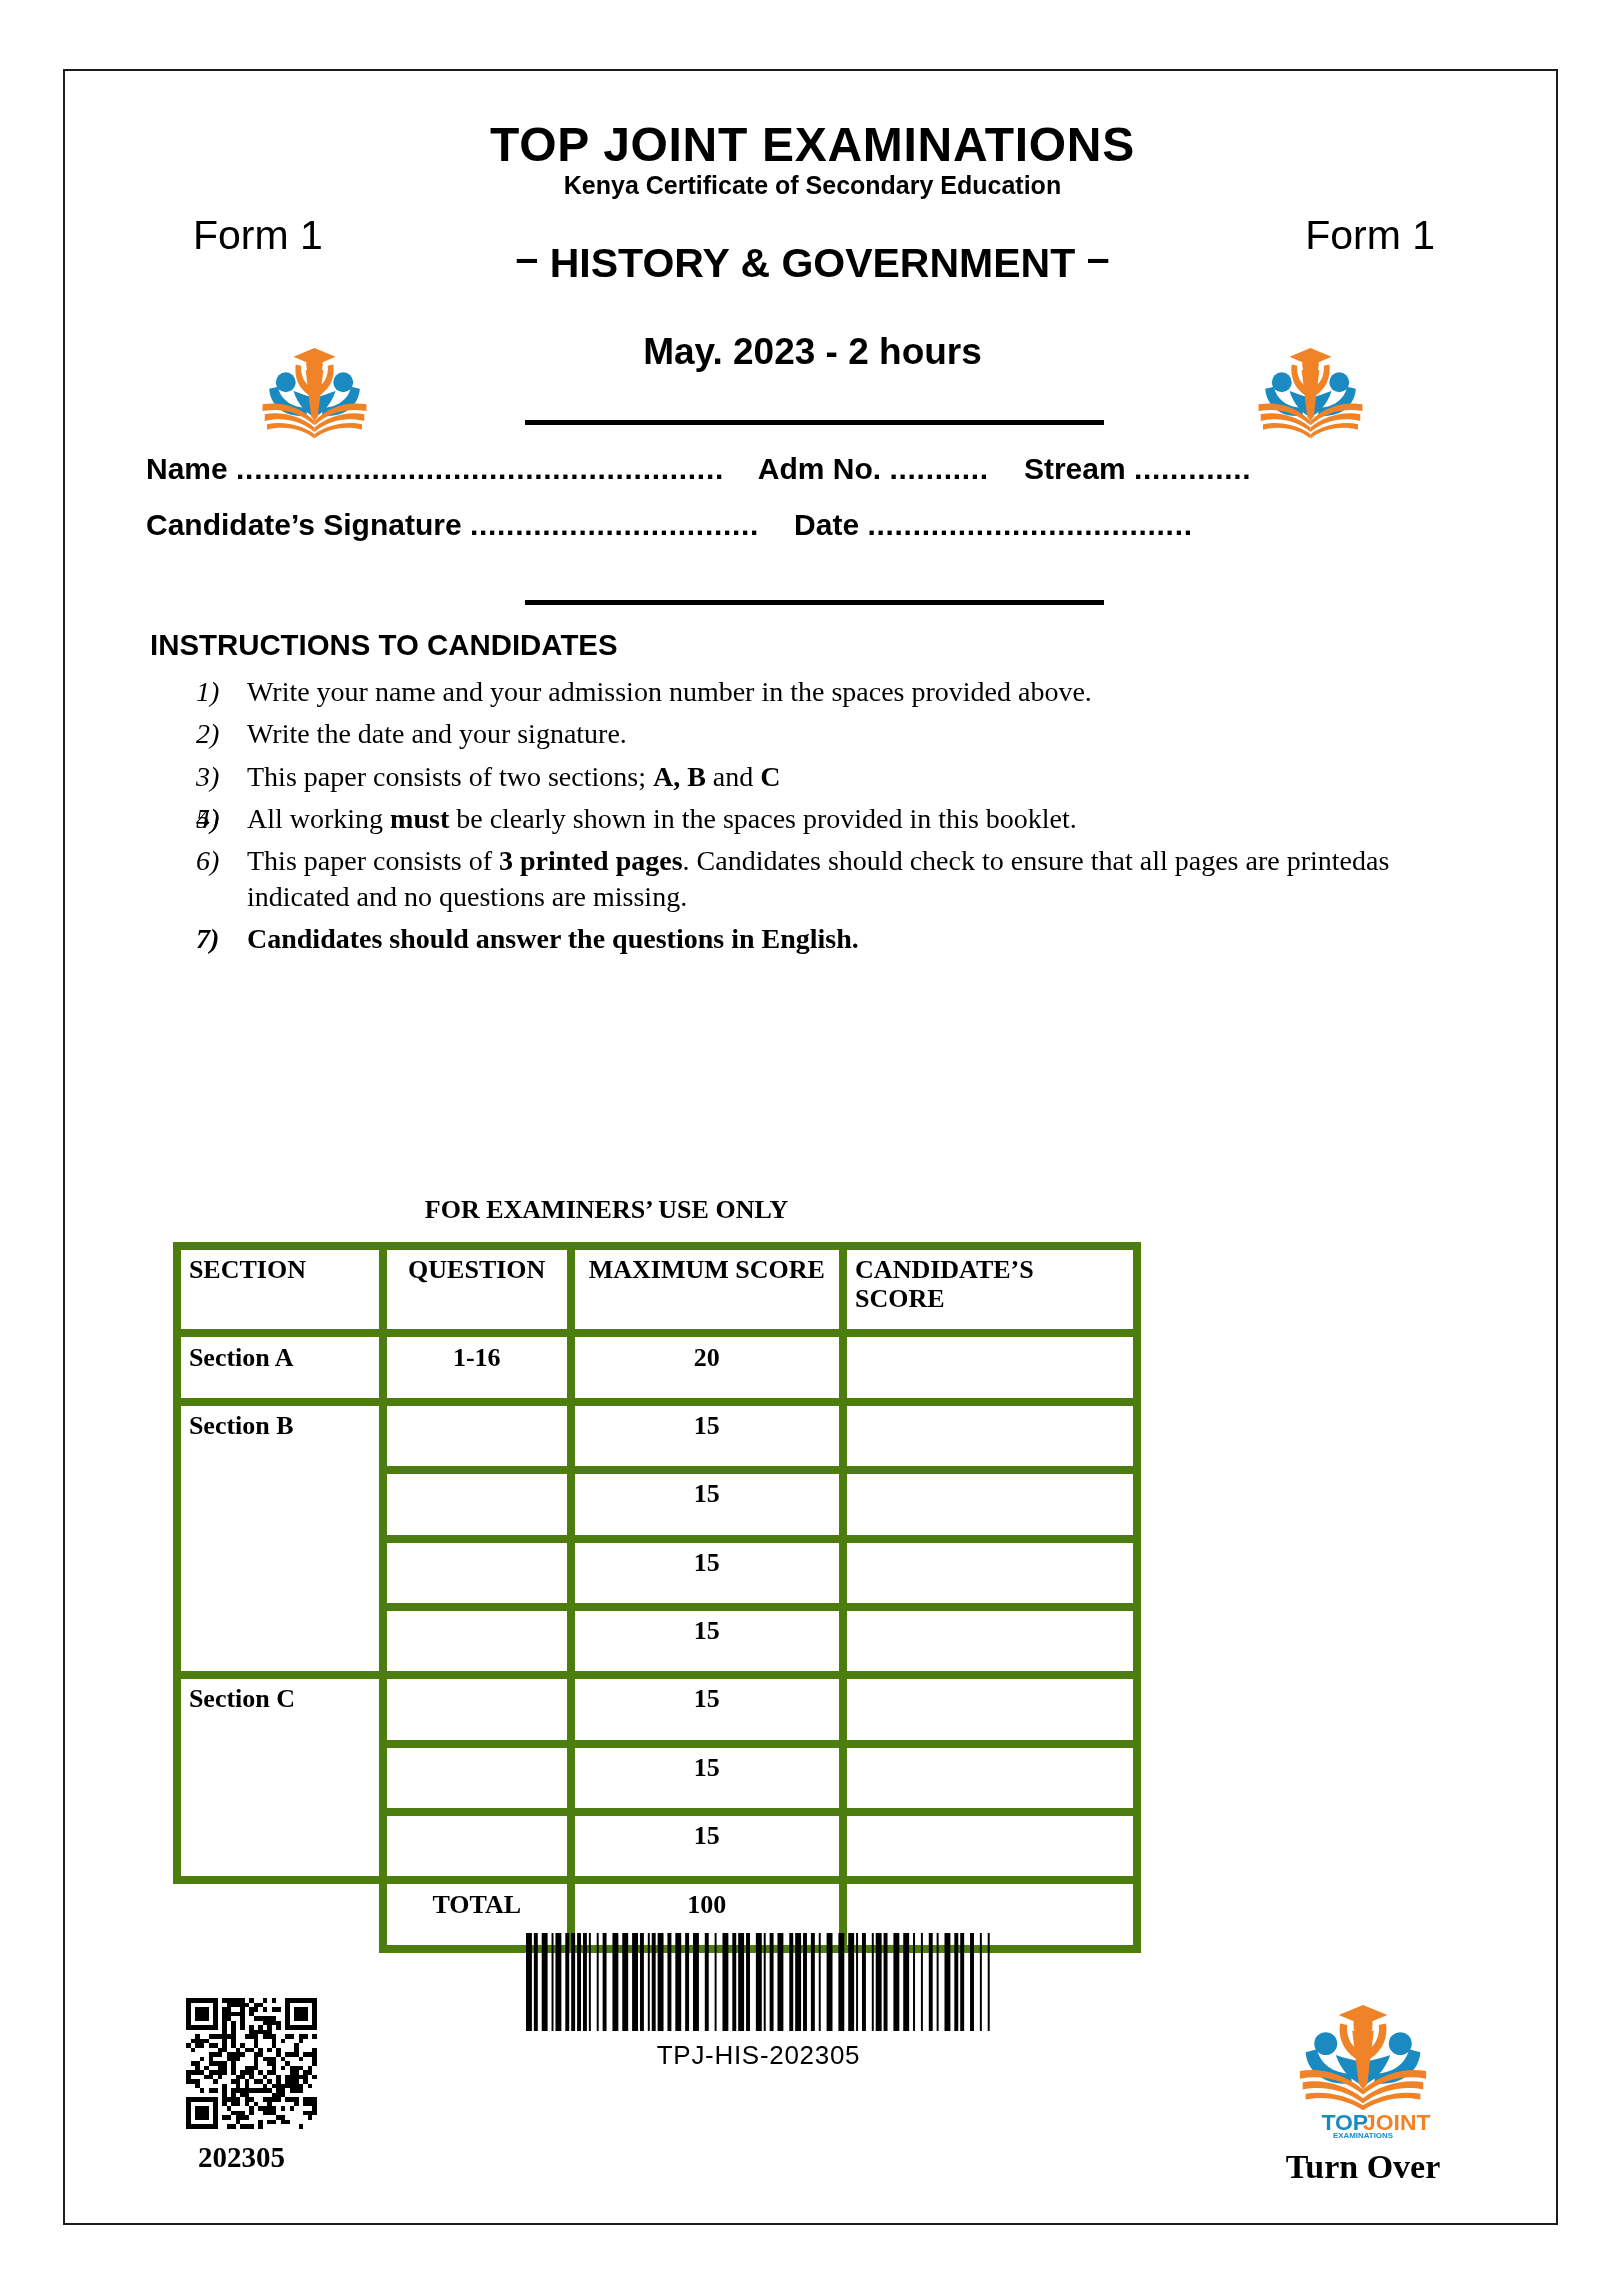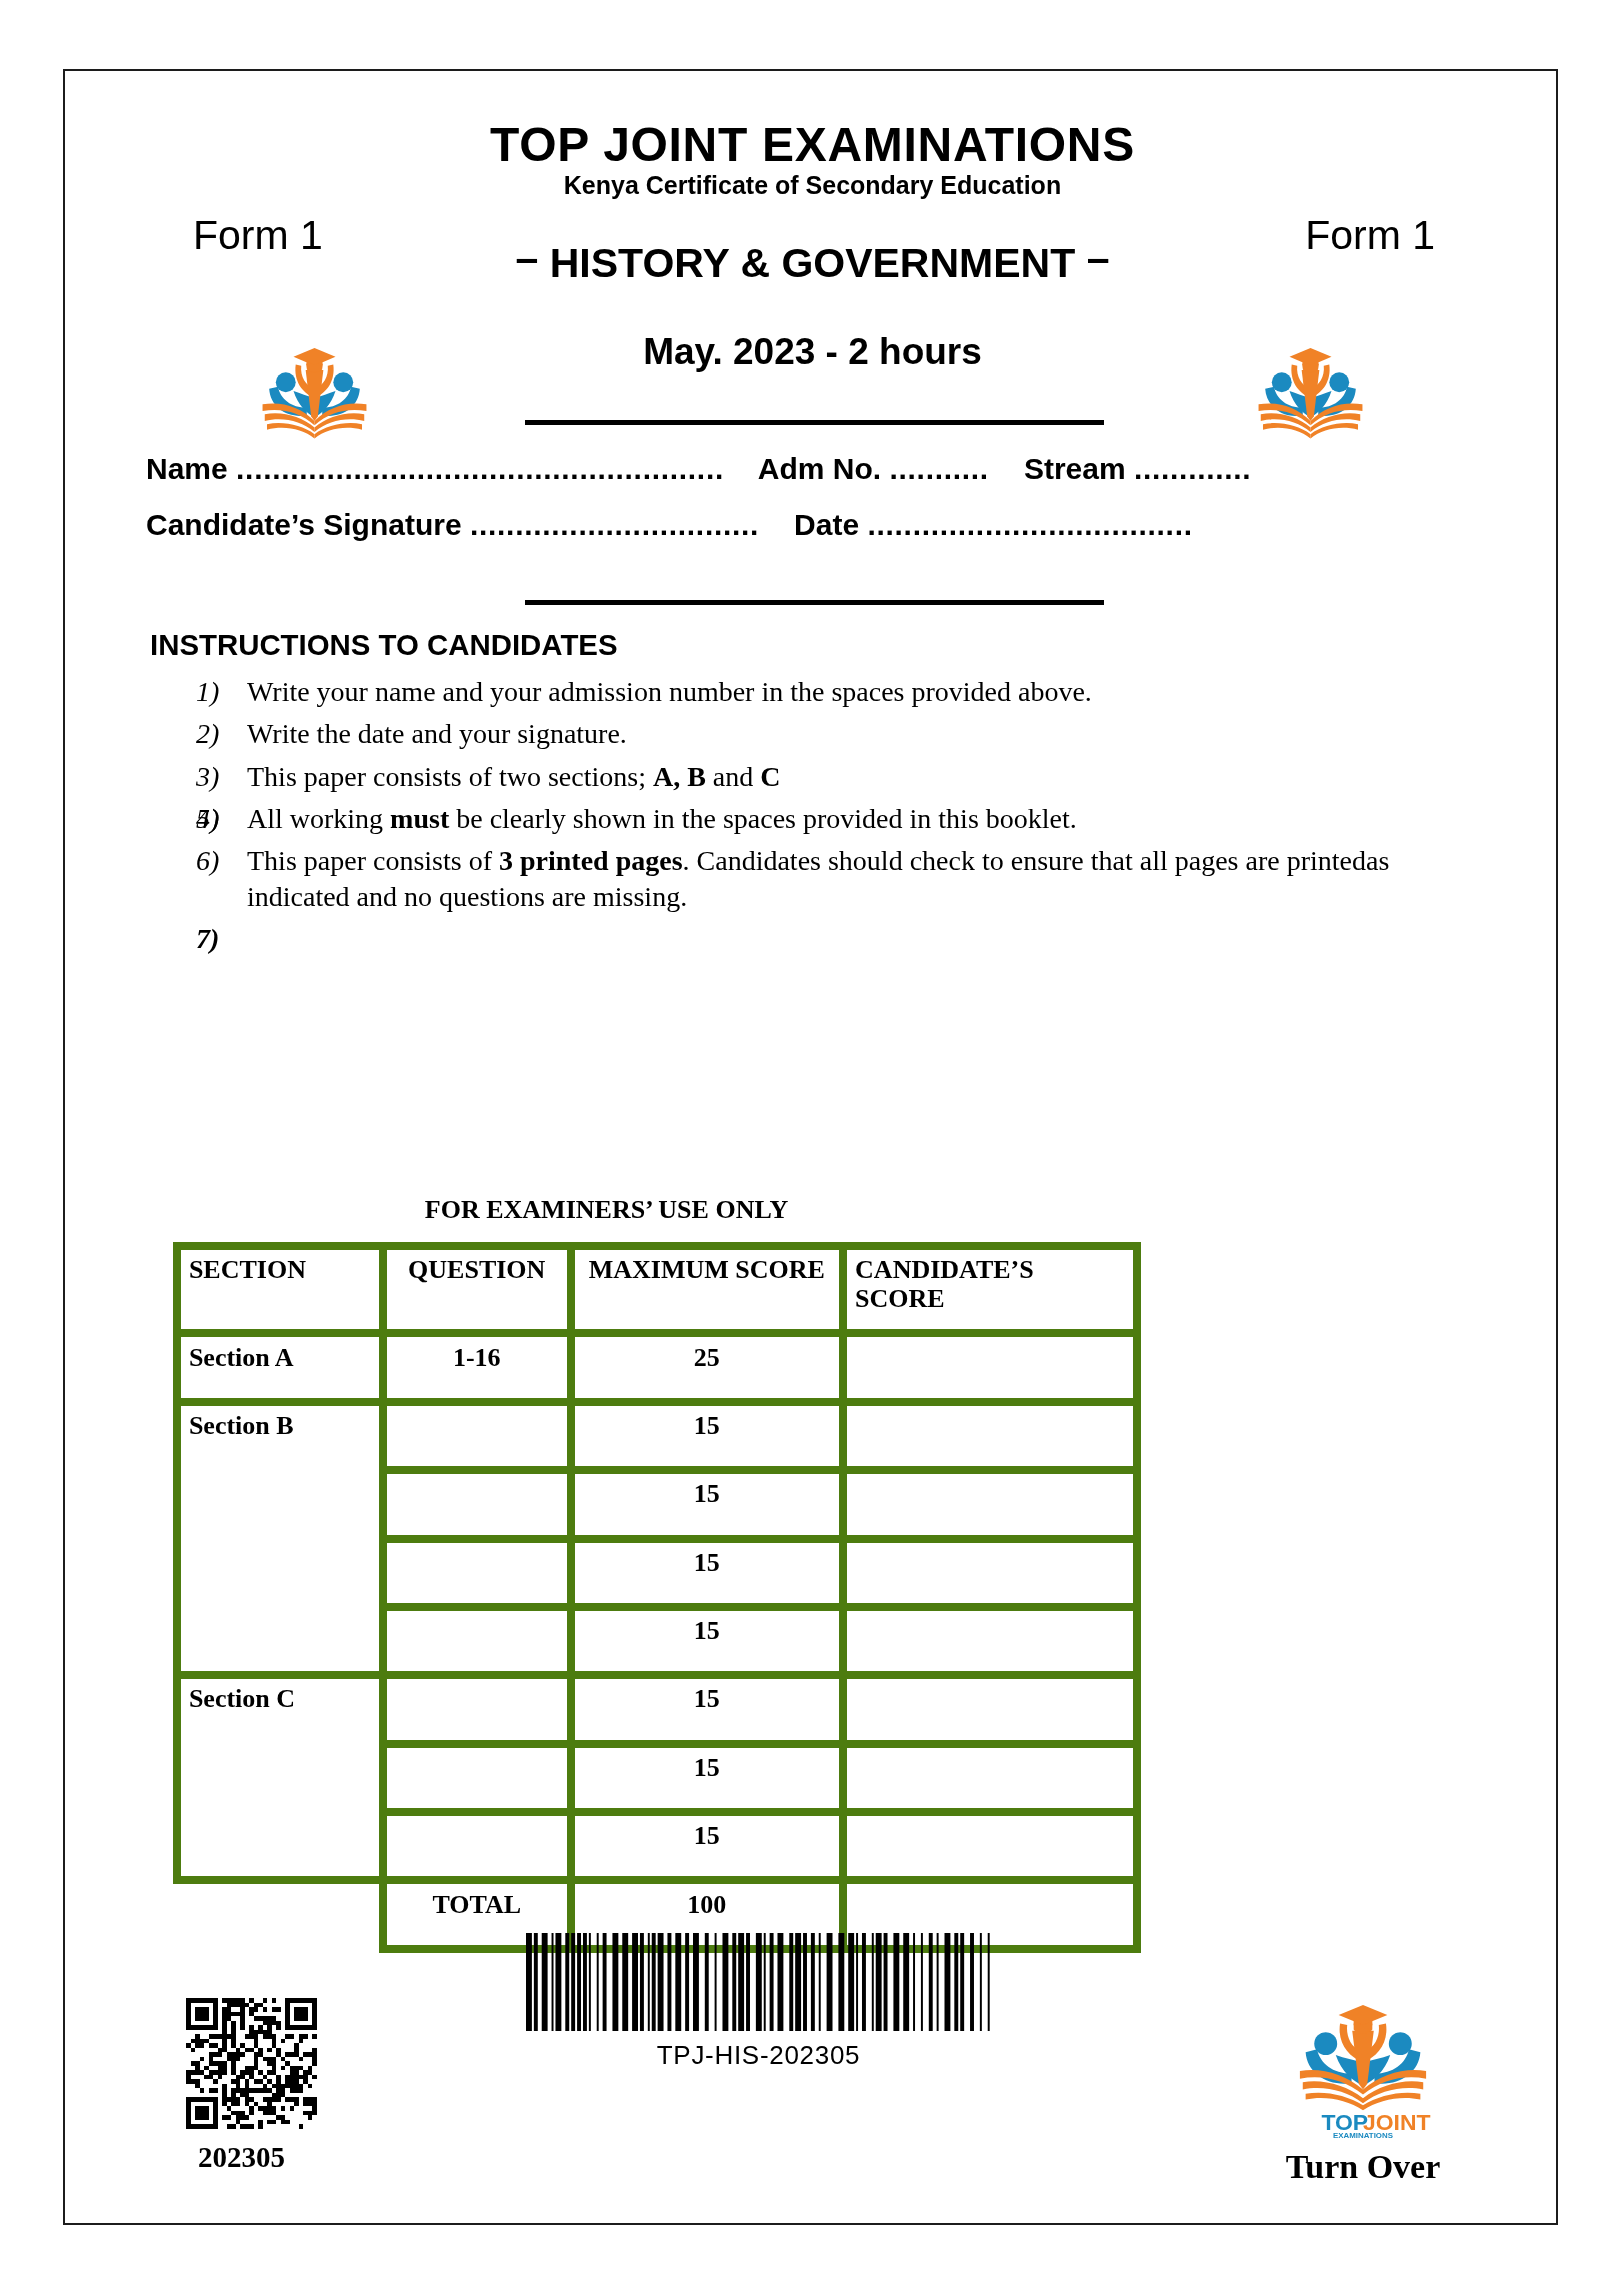--- a/index.html
+++ b/index.html
@@ -385,37 +385,37 @@
 
   <div id="instructions">
     <div id="instructions-heading">INSTRUCTIONS TO CANDIDATES</div>
     <ul id="instructions-list">
         <li><span class="num">1)</span><span>Write your name and your admission number in the spaces provided above.</span></li>
         <li><span class="num">2)</span><span>Write the date and your signature.</span></li>
         <li><span class="num">3)</span><span>This paper consists of two sections; <b>A, B</b> and <b>C</b></span></li>
         <li><span class="num">4)</span></li>
         <li><span class="num">5)</span><span>All working <b>must</b> be clearly shown in the spaces provided in this booklet.</span></li>
         <li><span class="num">6)</span><span>This paper consists of <b>3 printed pages</b>. Candidates should check to ensure that all pages are printedas indicated and no questions are missing.</span></li>
-        <li class="bold-all"><span class="num">7)</span></li>
+        <li class="bold-all"><span class="num">7)</span><span><b>Candidates should answer the questions in English</b>.</span></li>
       </ul>
   </div>
 
   <div id="examiners-heading">FOR EXAMINERS’ USE ONLY</div>
   <table id="examiners-table">
     <tbody>
         <tr class="head-row">
           <td class="c-section">SECTION</td>
           <td class="c-question">QUESTION</td>
           <td class="c-max">MAXIMUM SCORE</td>
           <td class="c-cand">CANDIDATE’S SCORE</td>
         </tr>
         <tr class="body-row">
           <td class="c-section">Section A</td>
           <td class="c-question">1-16</td>
-          <td class="c-max">25</td>
+          <td class="c-max">20</td>
           <td class="c-cand"></td>
         </tr>
         <tr class="body-row">
           <td class="c-section" rowspan="4">Section B</td>
           <td class="c-question"></td>
           <td class="c-max">15</td>
           <td class="c-cand"></td>
         </tr>
         <tr class="body-row">
           <td class="c-question"></td>

